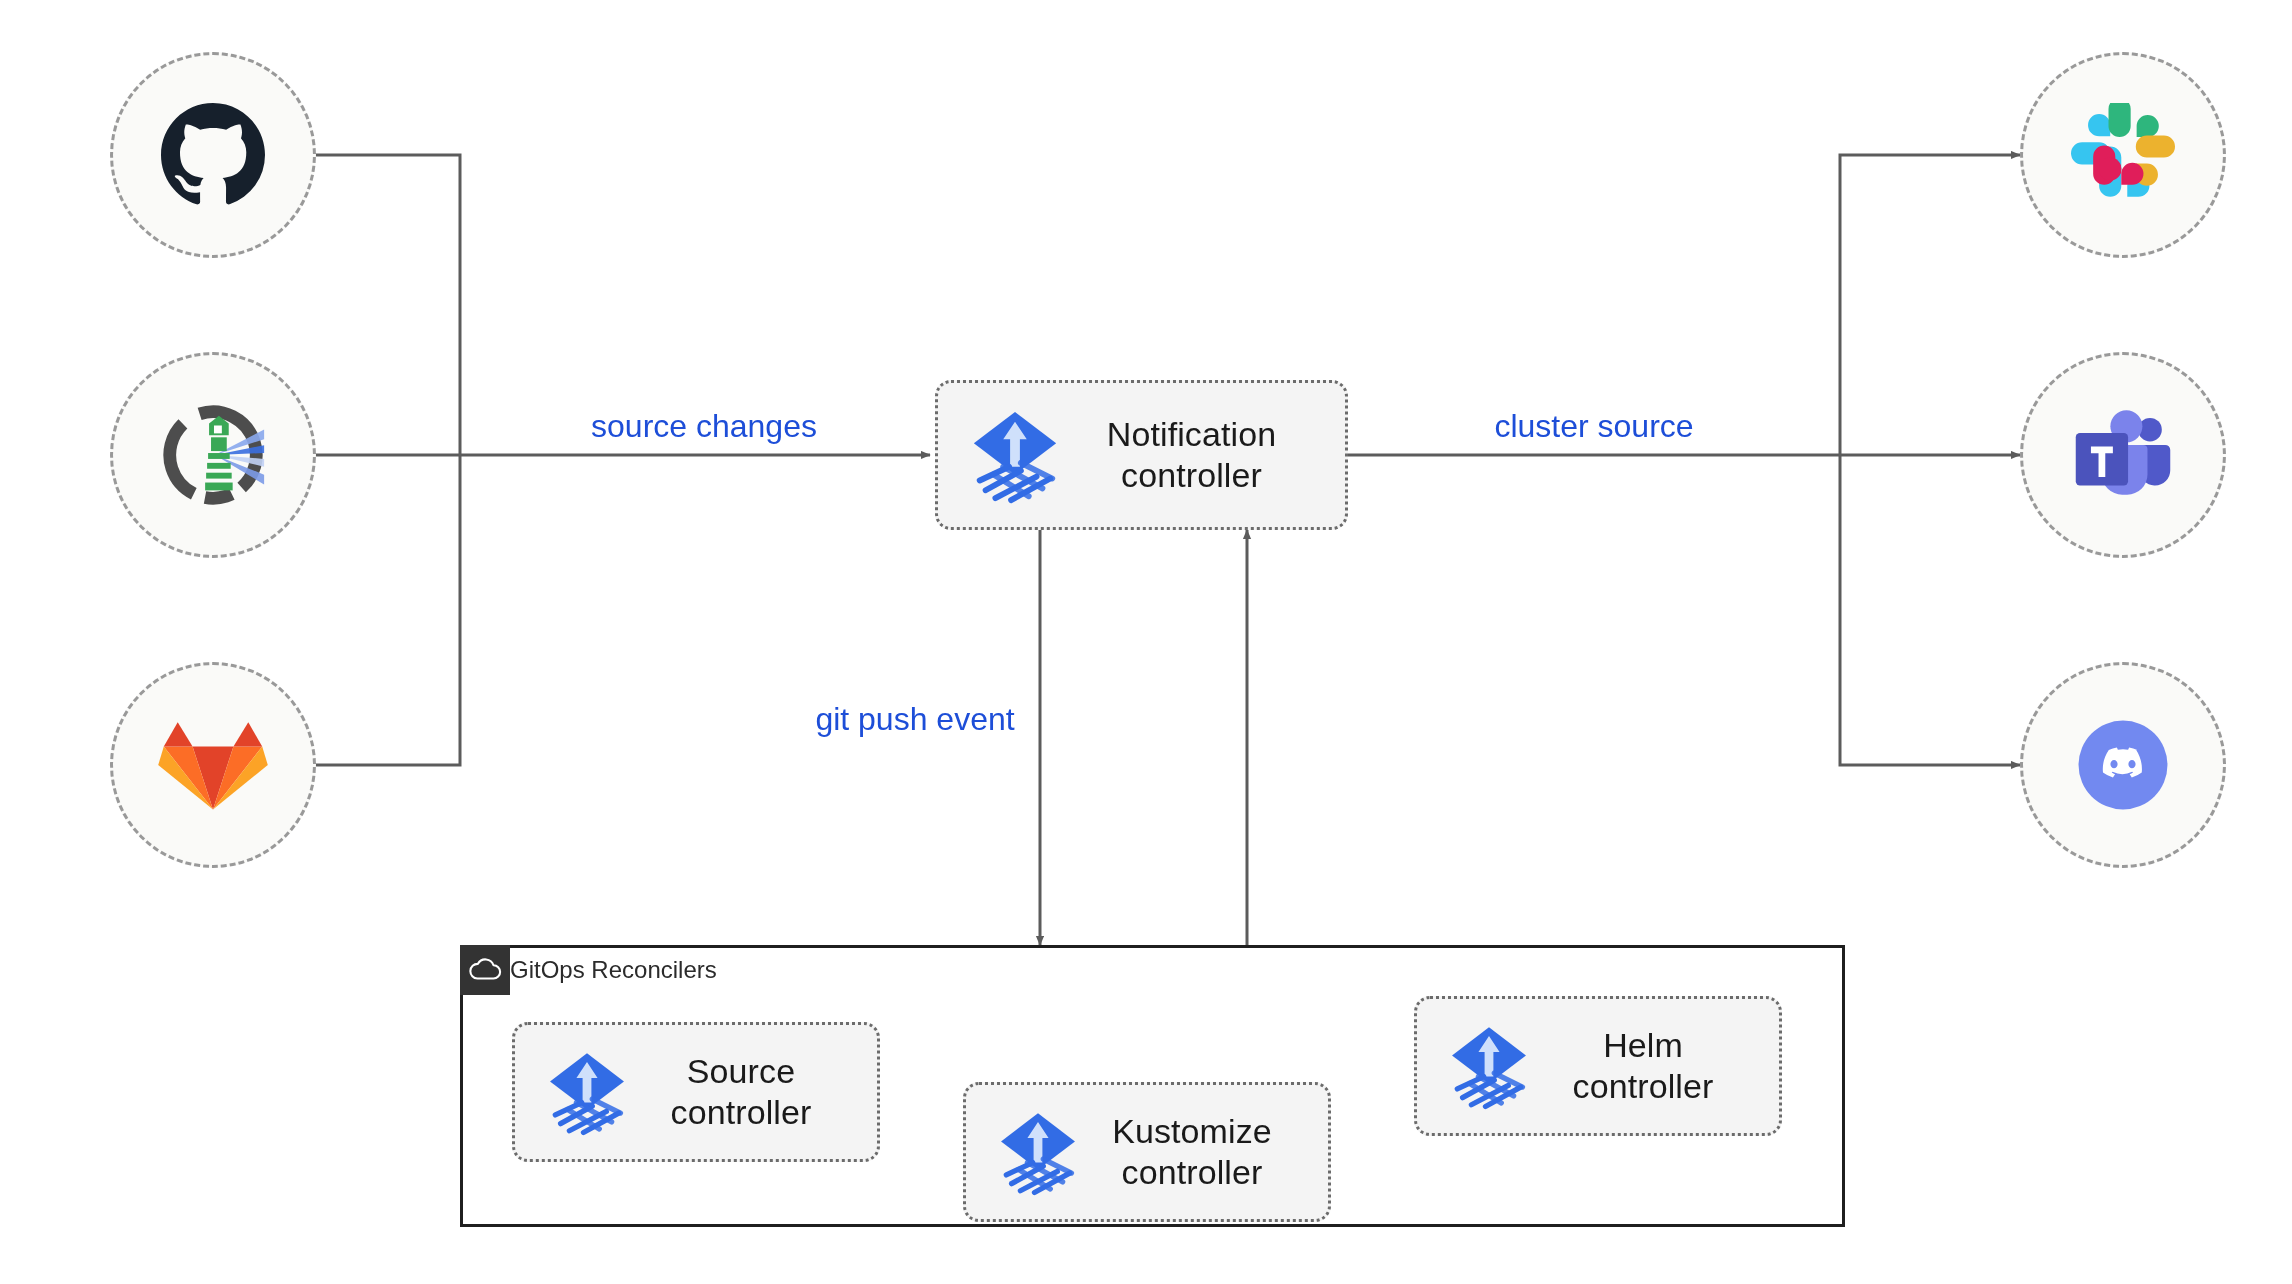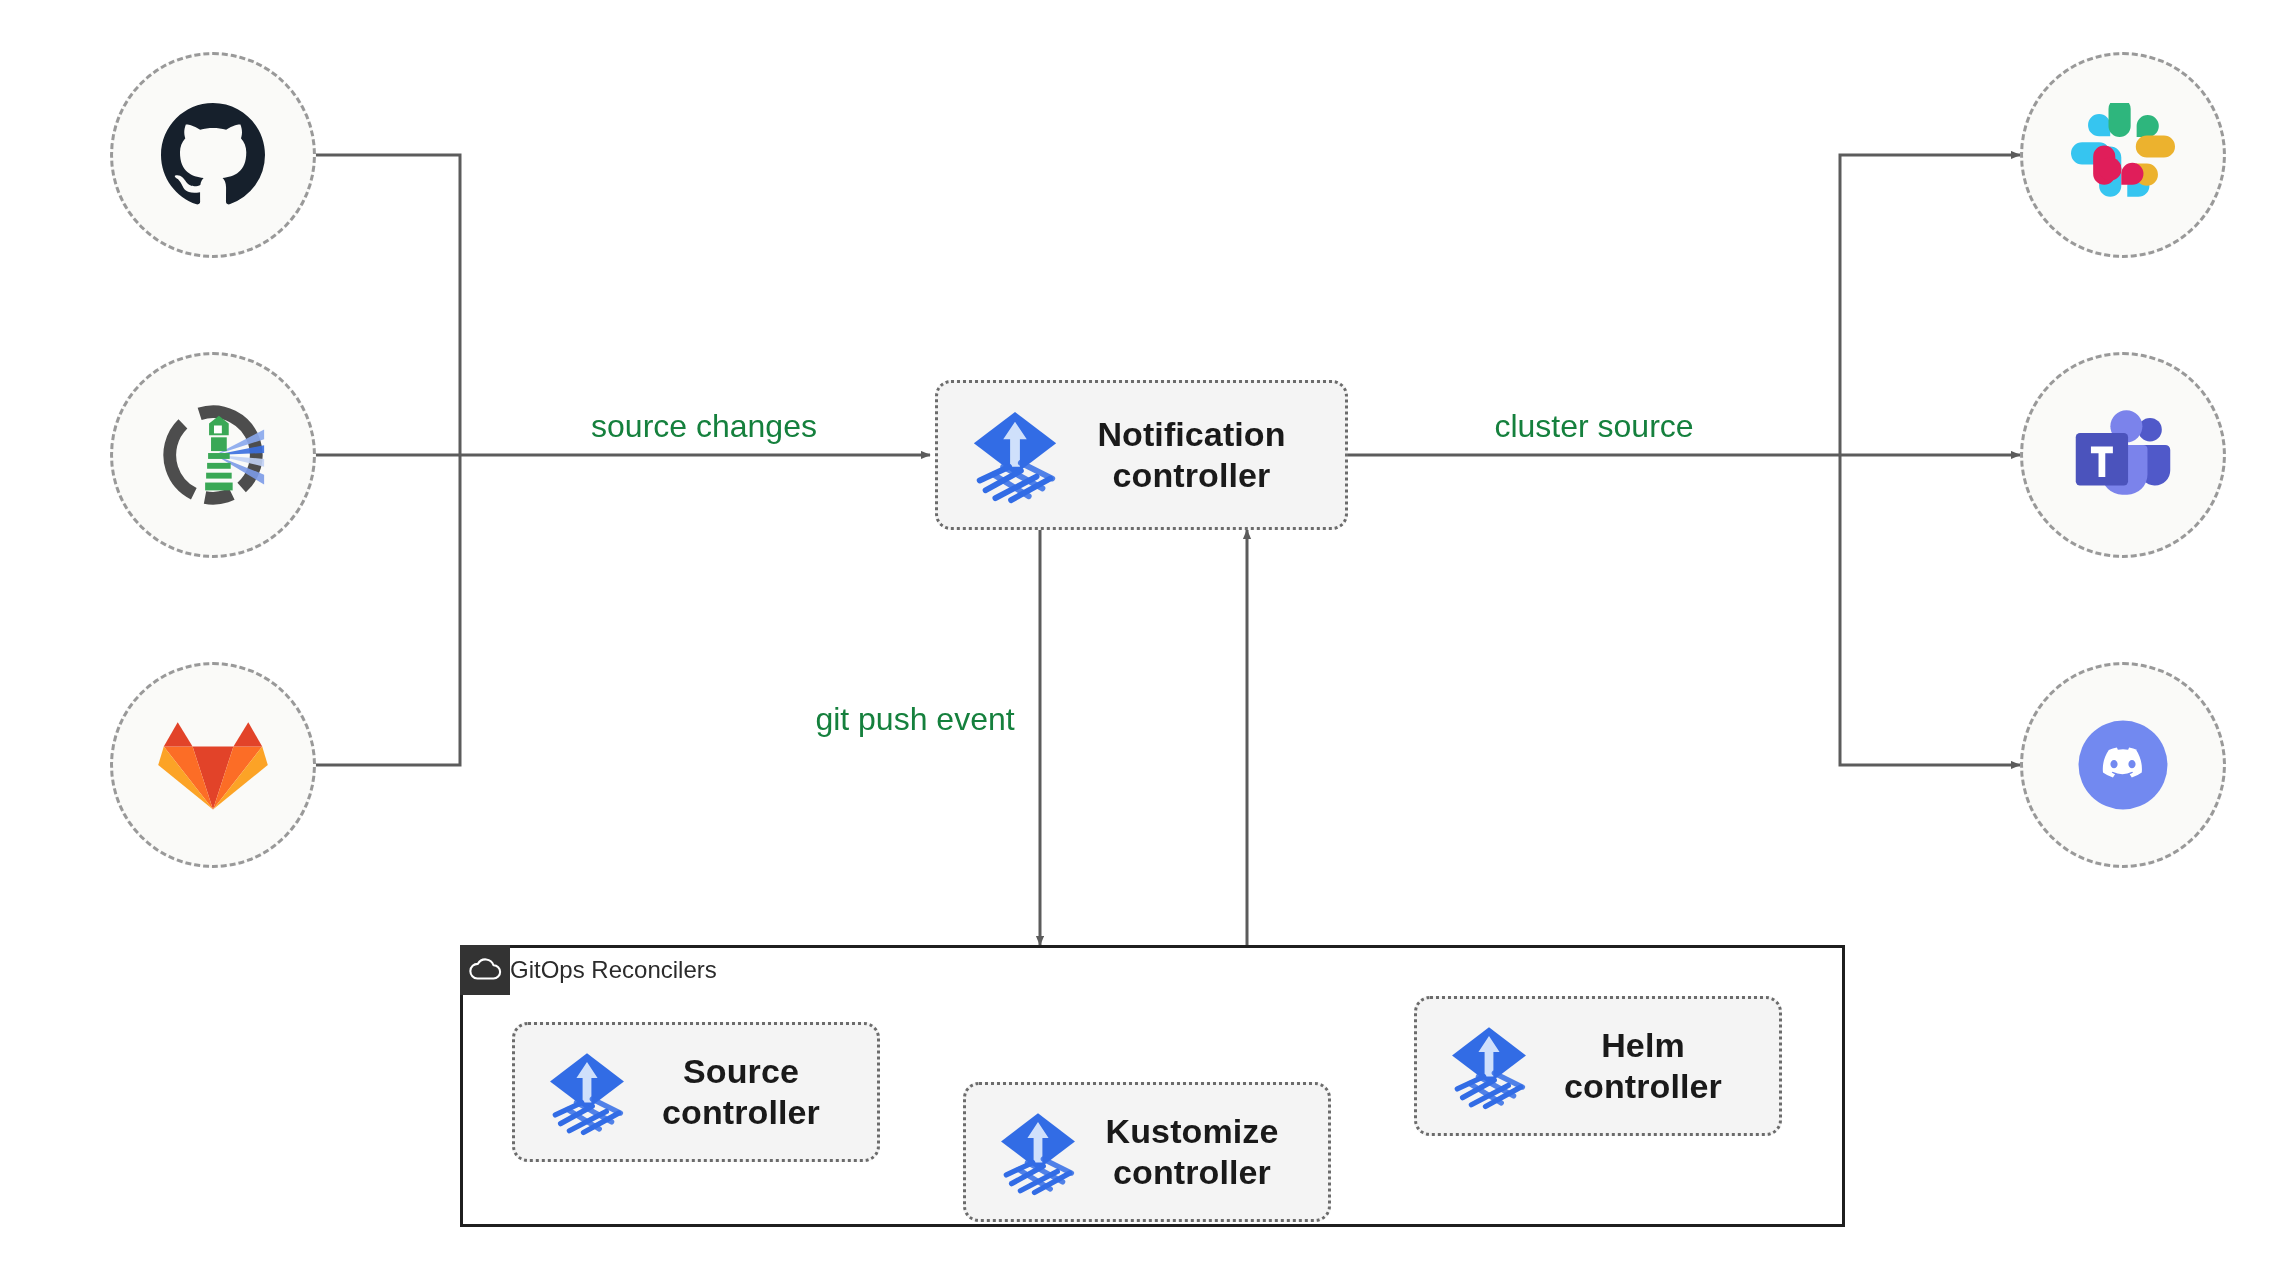--- a/index.html
+++ b/index.html
@@ -20,41 +20,41 @@
     position:absolute;box-sizing:border-box;
     background:#f4f4f4;border:3px dotted #6b6b6b;border-radius:16px;
     display:flex;align-items:center;
   }
   .card .flux{flex:0 0 auto;margin-left:28px;}
   .card .card-label{
     flex:1 1 auto;text-align:center;color:#1a1a1a;
     font-size:34px;line-height:1.22;letter-spacing:.1px;
     padding-right:26px;
   }
-  .card-label span{display:block;font-weight:bold;}
+  .card-label span{display:block;}
 
   
   #group-box{
     position:absolute;box-sizing:border-box;
     background:#ffffff;border:3px solid #1f1f1f;
   }
   #group-header{
     position:absolute;display:flex;align-items:center;
   }
   #group-icon-box{
     width:50px;height:50px;background:#333333;
     display:flex;align-items:center;justify-content:center;flex:0 0 auto;
   }
   #group-title{
     font-size:24px;color:#2b2b2b;white-space:nowrap;
   }
 
   
   .edge-label{
-    position:absolute;font-size:32px;color:#15803d;
+    position:absolute;font-size:32px;color:#1d4ed8;
     white-space:nowrap;background:#ffffff;padding:2px 10px;
     transform:translate(-50%,-50%);
   }
 </style>
 </head>
 <body>
 
 <div id="stage">
 
   <svg class="layer">

